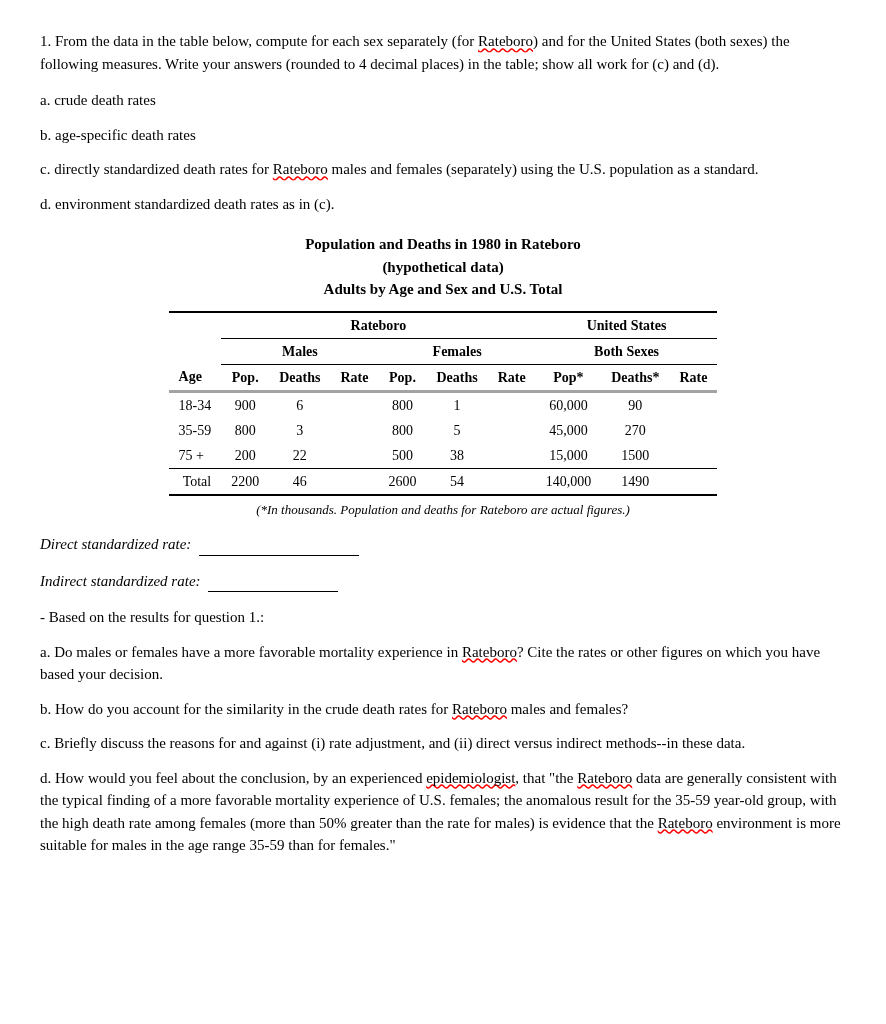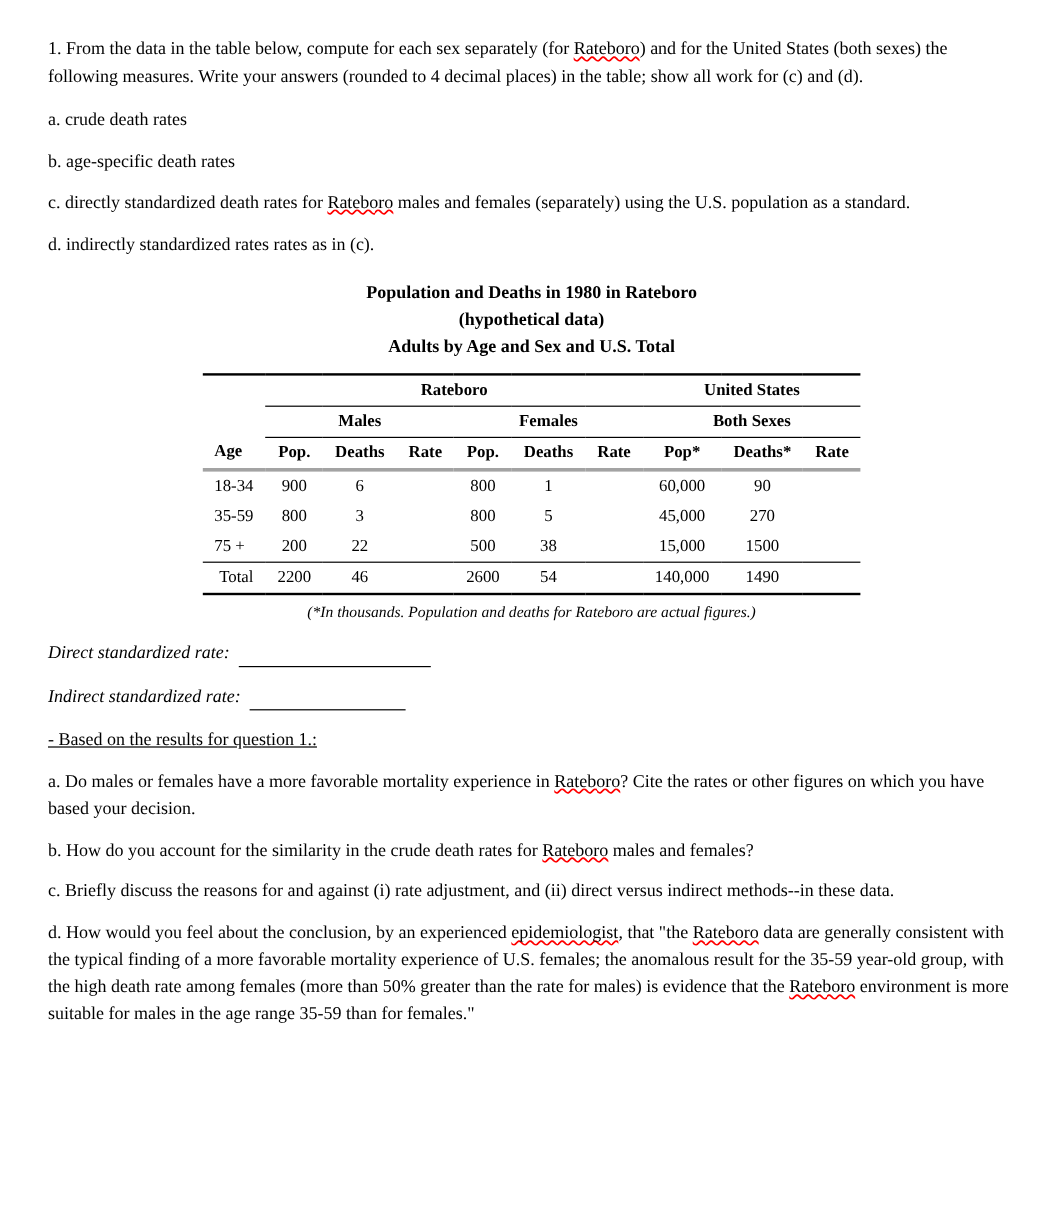--- a/index.html
+++ b/index.html
@@ -64,21 +64,20 @@
     .answer-line {
       margin-bottom: 14px;
       font-style: italic;
     }
     .spellcheck-underline {
       text-decoration: underline wavy red;
       text-decoration-skip-ink: none;
     }
     .section-divider {
       margin: 6px 0 12px 0;
-      text-decoration: underline;
     }
     .col-span-label {
       border-bottom: 1px solid #000;
     }
     .total-row td {
       border-top: 1px solid #000;
     }
   </style>
 </head>
 <body>
@@ -93,21 +92,21 @@
 
 <div class="sub-question">
   <span>b. age-specific death rates</span>
 </div>
 
 <div class="sub-question">
   <span>c. directly standardized death rates for <span class="spellcheck-underline">Rateboro</span> males and females (separately) using the U.S. population as a standard.</span>
 </div>
 
 <div class="sub-question">
-  <span>d. indirectly standardized rates rates as in (c).</span>
+  <span>d. environment standardized death rates as in (c).</span>
 </div>
 
 <div class="table-title">
   <div>Population and Deaths in 1980 in Rateboro</div>
   <div>(hypothetical data)</div>
   <div>Adults by Age and Sex and U.S. Total</div>
 </div>
 
 <div class="table-container">
   <table>

